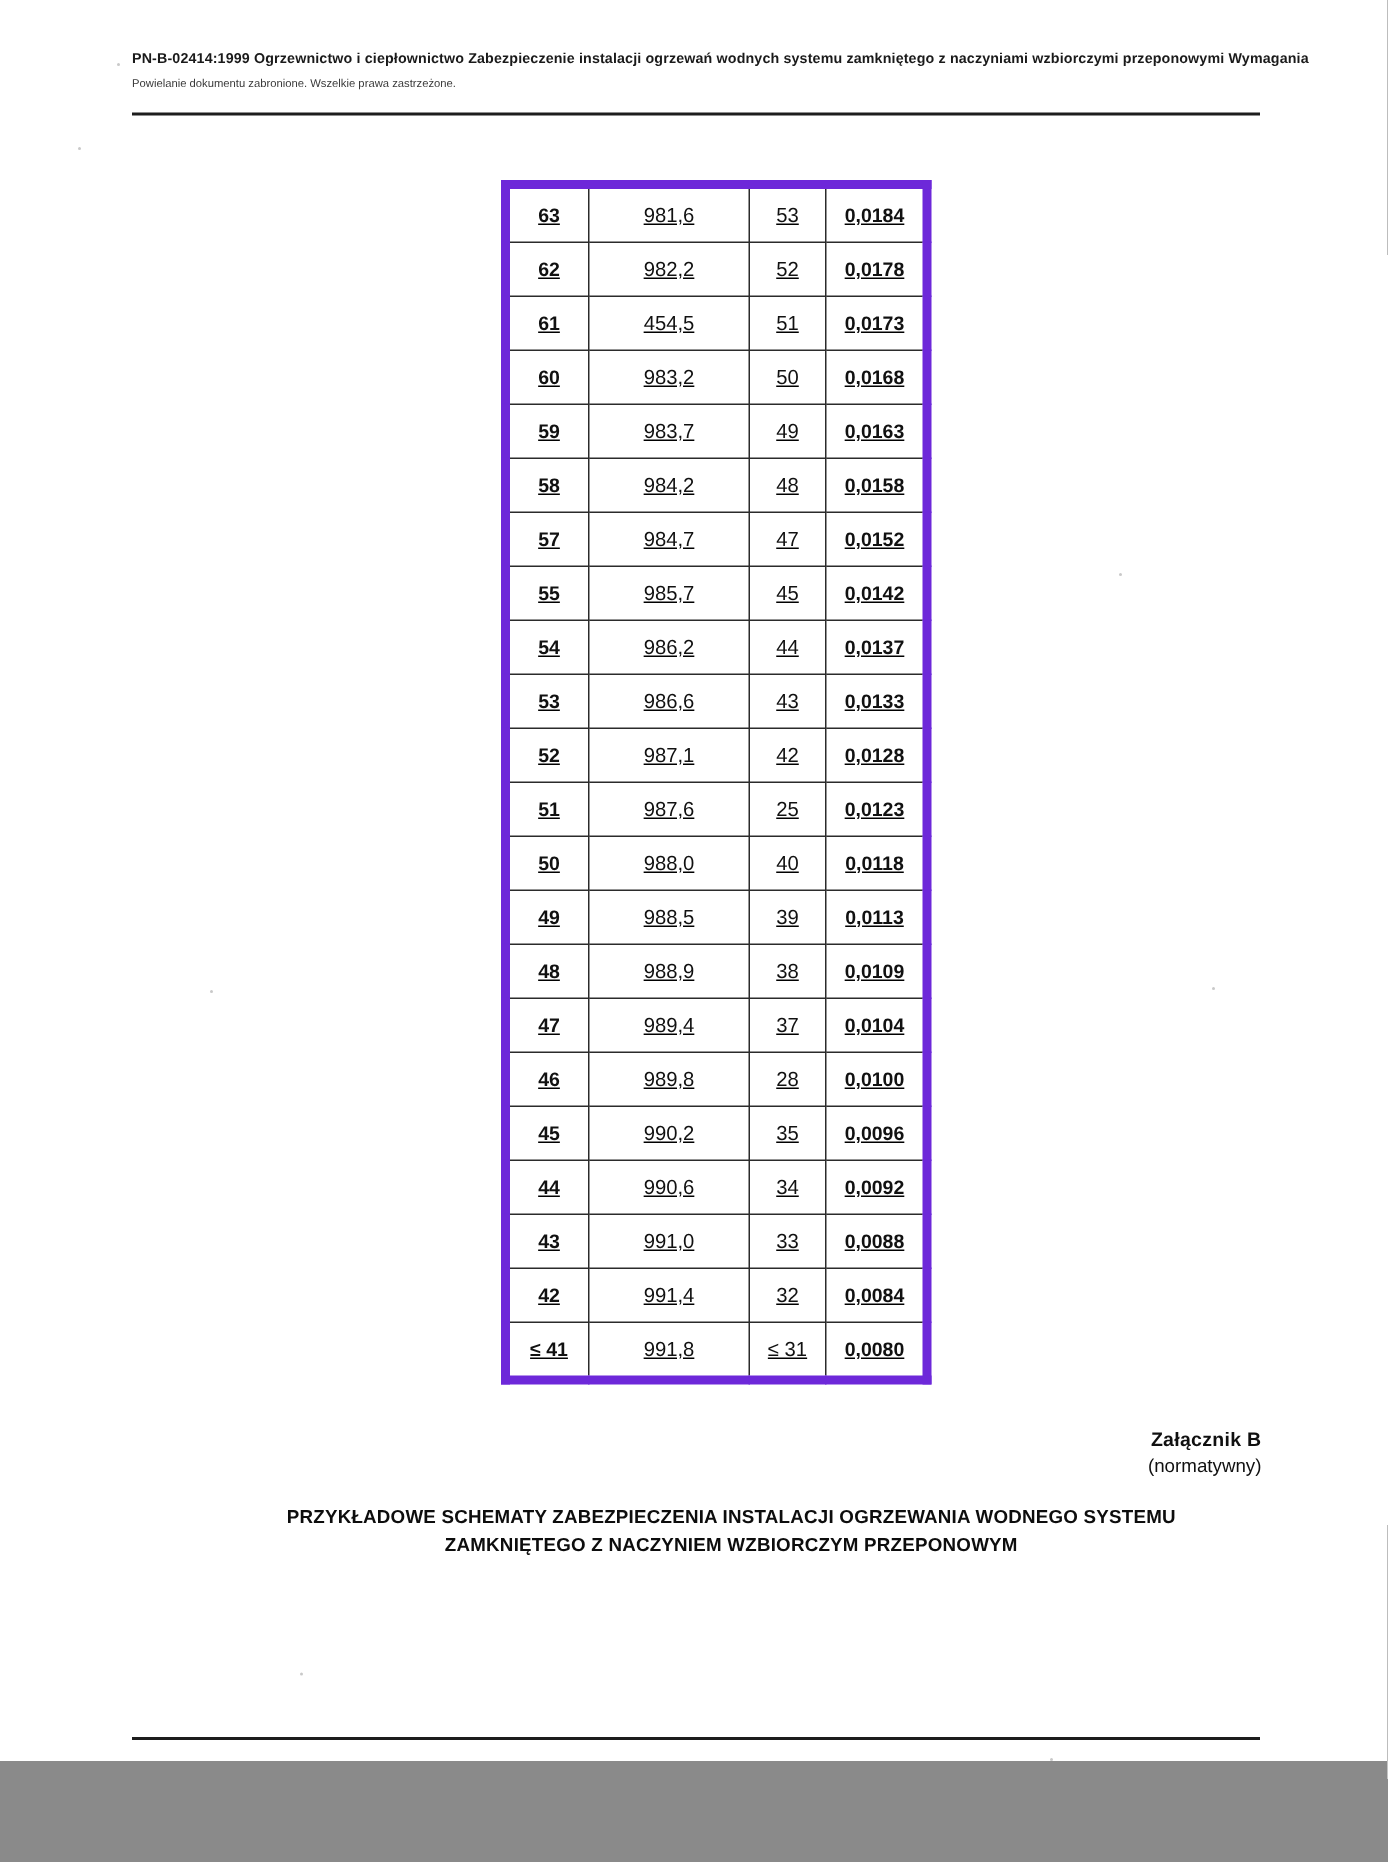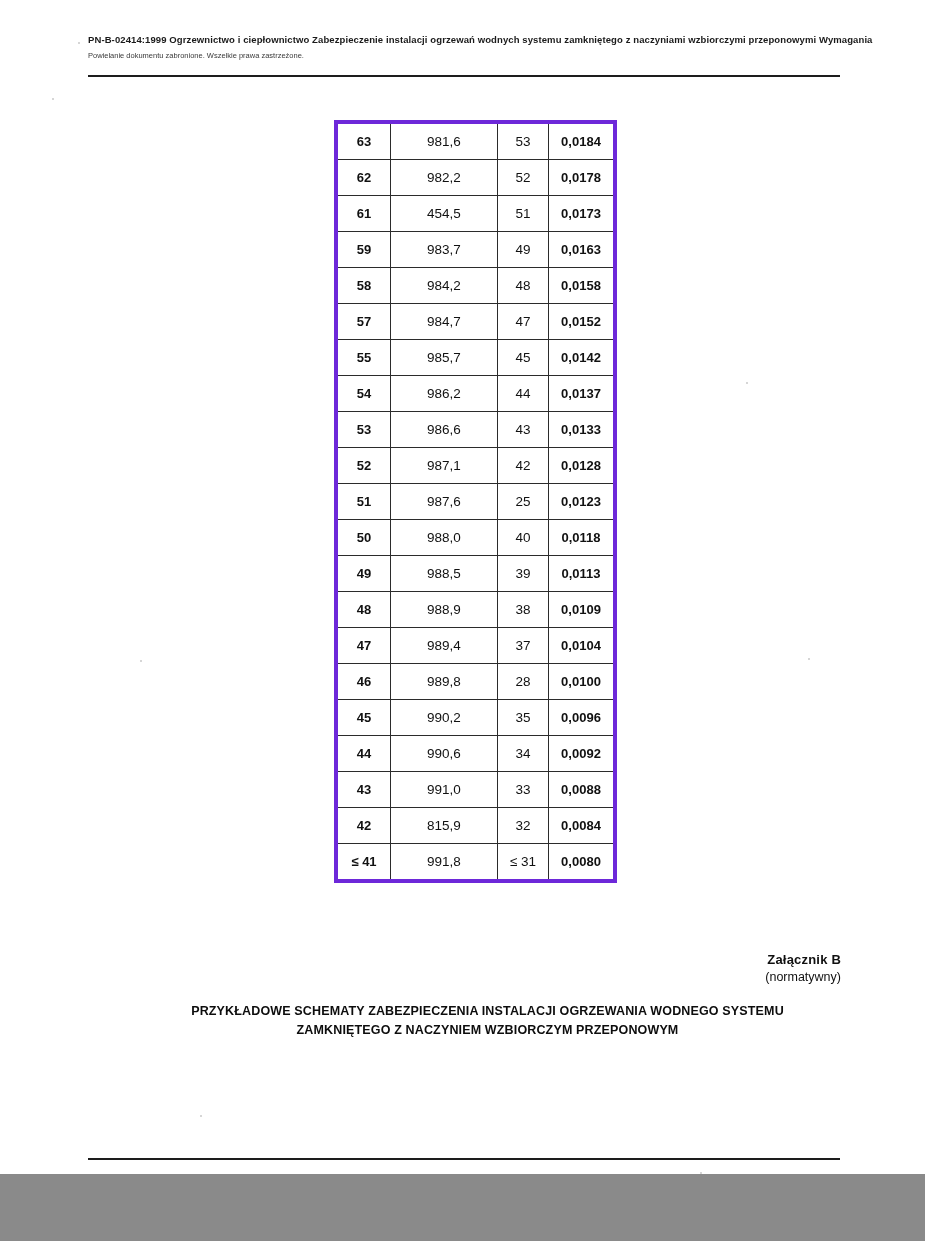--- a/index.html
+++ b/index.html
@@ -58,21 +58,22 @@
   }
 
   
   .table-wrap {
     position: absolute;
     left: 334px;
     top: 120px;
   }
   table.data {
     border-collapse: collapse;
-    border: 4px solid #6d28d9;
+    border: 6px solid #6d28d9;
+    text-decoration: underline;
   }
   table.data td {
     border: 1px solid #2b2b2b;
     height: 33px;
     text-align: center;
     vertical-align: middle;
     font-size: 13px;
     color: #111111;
     background: #ffffff;
     font-family: "Liberation Sans", sans-serif;
@@ -196,20 +197,26 @@
           <td class="c2">52</td>
           <td class="c3">0,0178</td>
         </tr>
         <tr>
           <td class="c0">61</td>
           <td class="c1">454,5</td>
           <td class="c2">51</td>
           <td class="c3">0,0173</td>
         </tr>
         <tr>
+          <td class="c0">60</td>
+          <td class="c1">983,2</td>
+          <td class="c2">50</td>
+          <td class="c3">0,0168</td>
+        </tr>
+        <tr>
           <td class="c0">59</td>
           <td class="c1">983,7</td>
           <td class="c2">49</td>
           <td class="c3">0,0163</td>
         </tr>
         <tr>
           <td class="c0">58</td>
           <td class="c1">984,2</td>
           <td class="c2">48</td>
           <td class="c3">0,0158</td>
@@ -293,21 +300,21 @@
           <td class="c3">0,0092</td>
         </tr>
         <tr>
           <td class="c0">43</td>
           <td class="c1">991,0</td>
           <td class="c2">33</td>
           <td class="c3">0,0088</td>
         </tr>
         <tr>
           <td class="c0">42</td>
-          <td class="c1">815,9</td>
+          <td class="c1">991,4</td>
           <td class="c2">32</td>
           <td class="c3">0,0084</td>
         </tr>
         <tr>
           <td class="c0">≤ 41</td>
           <td class="c1">991,8</td>
           <td class="c2">≤ 31</td>
           <td class="c3">0,0080</td>
         </tr>
       </tbody>

